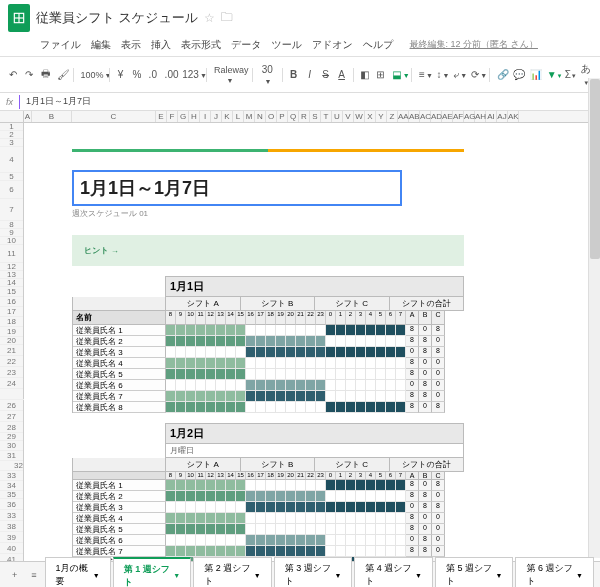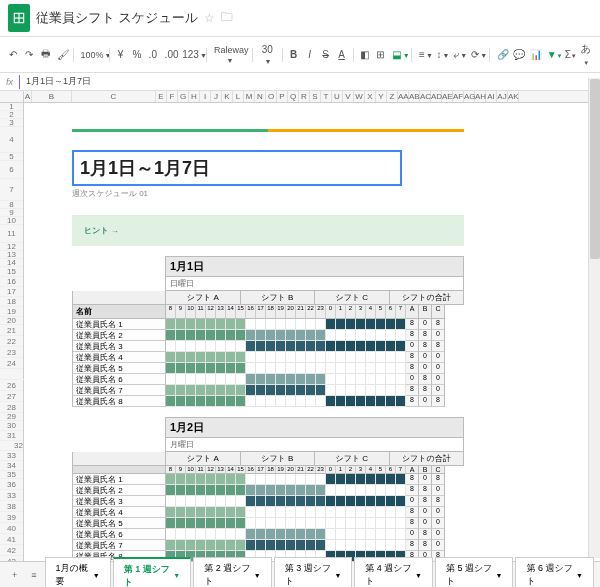--- a/index.html
+++ b/index.html
@@ -91,20 +91,32 @@
     <div class="sheets-icon">
       <svg viewBox="0 0 24 24">
           <rect x="4" y="4" width="16" height="16" fill="none" stroke="#fff" stroke-width="2"></rect>
           <line x1="4" y1="12" x2="20" y2="12" stroke="#fff" stroke-width="2"></line>
           <line x1="12" y1="4" x2="12" y2="20" stroke="#fff" stroke-width="2"></line>
         </svg>
     </div>
     <span class="doc-title">従業員シフト スケジュール</span>
     <span class="star-icon">☆</span>
     <span class="folder-icon">🗀</span>
+  </div>
+  <div class="menu-row">
+    <span class="menu-item">ファイル</span>
+    <span class="menu-item">編集</span>
+    <span class="menu-item">表示</span>
+    <span class="menu-item">挿入</span>
+    <span class="menu-item">表示形式</span>
+    <span class="menu-item">データ</span>
+    <span class="menu-item">ツール</span>
+    <span class="menu-item">アドオン</span>
+    <span class="menu-item">ヘルプ</span>
+    <span class="edit-info">最終編集: 12 分前（匿名 さん）</span>
   </div>
 </div>
 
 <div class="toolbar">
   <span class="tb-btn">↶</span>
   <span class="tb-btn">↷</span>
   <span class="tb-btn">🖶</span>
   <span class="tb-btn">🖌</span>
   <span class="tb-sep"></span>
   <span class="tb-btn tb-zoom"><span>100%</span><span class="tb-dd">▼</span></span>
@@ -240,21 +252,20 @@
       <div class="title-cell">1月1日～1月7日</div>
       <div class="subtitle">週次スケジュール 01</div>
 
       <div class="hint-box">
         <div class="hint-label">ヒント →</div>
       </div>
 
       <div id="days">
           <div class="day-block">
             <div class="day-head" style="margin-left: 93px;">1月1日</div>
-            <div class="day-sub" style="margin-left: 93px;">日曜日</div>
             <div class="shift-head">
               <div class="sh-name"></div>
               <div class="sh-lbl" style="width: 80px;">シフト A</div>
               <div class="sh-lbl" style="width: 80px;">シフト B</div>
               <div class="sh-lbl" style="width: 80px;">シフト C</div>
               <div class="sh-lbl" style="width: 39px;">シフトの合計</div>
             </div>
             <div class="hours-row">
               <div class="hr-name">名前</div>
               <div class="hr">8</div>

